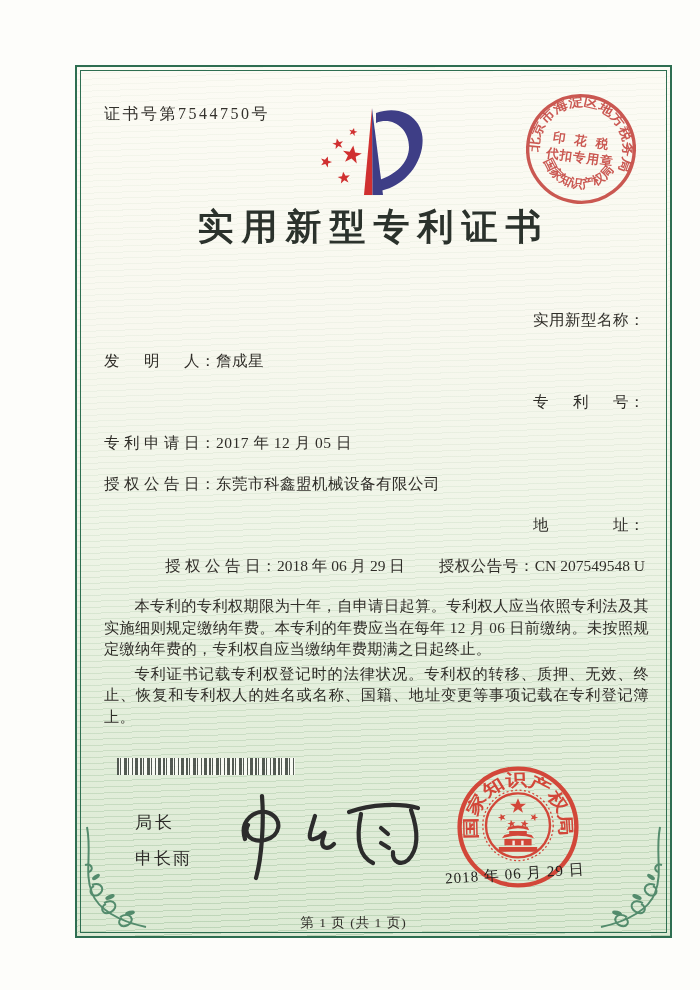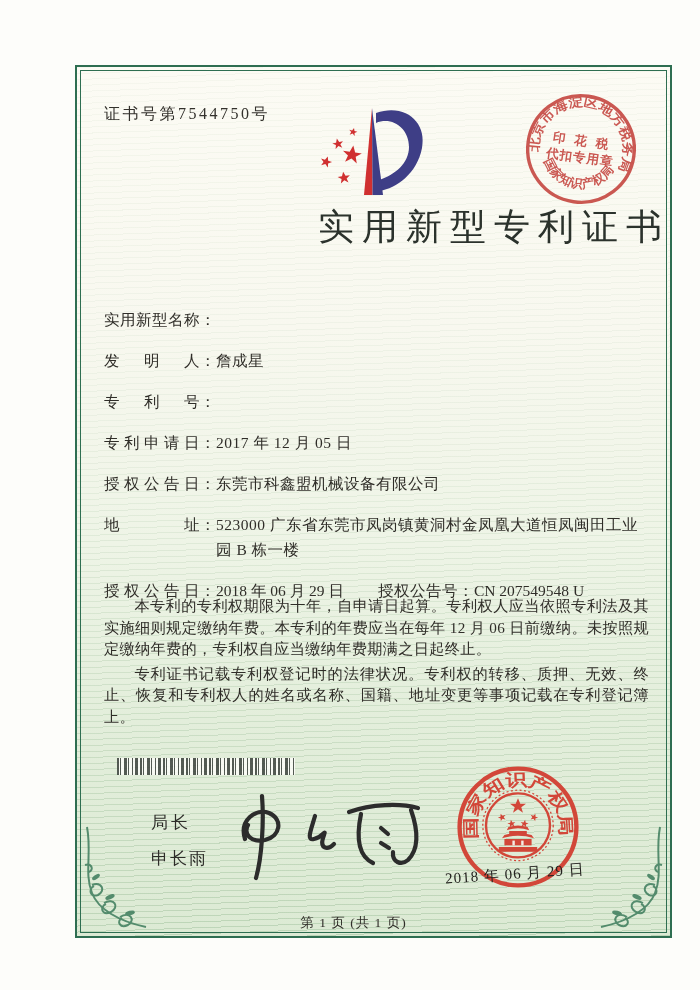--- a/index.html
+++ b/index.html
@@ -14,41 +14,41 @@
   .inner-line { position:absolute; inset:3px; border:1px solid #2e6e51; pointer-events:none; }
   .waves { position:absolute; inset:0;
            background:repeating-linear-gradient(178deg, rgba(110,160,110,.28) 0 1px, rgba(0,0,0,0) 1px 6px);
            -webkit-mask-image:linear-gradient(180deg, rgba(0,0,0,.18) 0%, rgba(0,0,0,.25) 40%, rgba(0,0,0,.65) 72%, #000 100%);
            mask-image:linear-gradient(180deg, rgba(0,0,0,.18) 0%, rgba(0,0,0,.25) 40%, rgba(0,0,0,.65) 72%, #000 100%); }
 
   .cert-no { position:absolute; left:27px; top:37px; font-size:16px; letter-spacing:2.5px; color:#33312c; }
 
   .logo { position:absolute; left:50%; transform:translateX(-50%); top:36px; width:132px; height:100px; }
 
-  .title { position:absolute; top:136px; left:0; right:0; text-align:right;
-           font-size:36px; font-weight:400; letter-spacing:8px; color:#2b322c; }
+  .title { position:absolute; top:136px; left:0; right:0; text-align:center;
+           font-size:36px; font-weight:700; letter-spacing:8px; color:#2b322c; }
 
   .fields { position:absolute; left:27px; right:25px; top:240px; font-size:15.5px; line-height:25px; }
-  .frow { display:flex; margin-bottom:16px; }
+  .frow { display:flex; margin-bottom:16px;justify-content:flex-end; }
   .lbl { flex:0 0 96px; text-align:justify; text-align-last:justify; letter-spacing:.5px; }
   .colon { flex:0 0 16px; }
   .val { flex:1; letter-spacing:.5px; }
   .grant { display:flex; margin-bottom:0; }
   .grant .pair { display:flex; }
   .grant .pair.right { margin-left:34px; }
   .grant .pair.right .lbl { flex:0 0 auto; text-align-last:auto; }
 
   .paras { position:absolute; left:27px; right:21px; top:528px; font-size:15.2px; line-height:21.5px;
            text-align:justify; letter-spacing:.3px; }
   .paras p { text-indent:2em; margin-bottom:3px; }
 
   .barcode { position:absolute; left:40px; top:691px; width:178px; height:17px; opacity:.85;
              background:repeating-linear-gradient(90deg,#3a403b 0 2px,#fcfcf8 2px 3px,#3a403b 3px 4px,#fcfcf8 4px 7px,#3a403b 7px 10px,#fcfcf8 10px 11px,#3a403b 11px 12px,#fcfcf8 12px 15px,#3a403b 15px 16px,#fcfcf8 16px 18px,#3a403b 18px 21px,#fcfcf8 21px 23px); }
 
-  .officer { position:absolute; left:74px; top:744px; font-size:17px; letter-spacing:3px;
+  .officer { position:absolute; left:58px; top:744px; font-size:17px; letter-spacing:3px;
              font-family:"Liberation Sans","DejaVu Sans",sans-serif; color:#2d2c29; }
   .officer .name { display:block; margin-top:13px; letter-spacing:2px; }
 
   .signature { position:absolute; left:138px; top:716px; width:212px; height:98px; }
 
   .seal { position:absolute; left:361px; top:680px; width:160px; height:160px; opacity:.93; }
   .seal-date { position:absolute; left:368px; top:796px; width:190px; font-size:15px; color:#23221f;
                letter-spacing:1px; transform:rotate(-4deg); }
 
   .footer { position:absolute; left:0; right:40px; top:847px; text-align:center; font-size:13.5px; letter-spacing:1px; }
@@ -110,21 +110,20 @@
           <span class="val">2017 年 12 月 05 日</span>
       </div>
       <div class="frow">
         <span class="lbl">授权公告日</span>
           <span class="colon">：</span>
           <span class="val">东莞市科鑫盟机械设备有限公司</span>
       </div>
       <div class="frow">
         <span class="lbl">地址</span>
           <span class="colon">：</span>
-          <span class="val">523000 广东省东莞市凤岗镇黄洞村金凤凰大道恒凤闽田工业园 B 栋一楼</span>
       </div>
       <div class="frow grant">
         <span class="pair">
           <span class="lbl">授权公告日</span>
             <span class="colon">：</span>
             <span>2018 年 06 月 29 日</span>
         </span>
         <span class="pair right">
           <span class="lbl">授权公告号</span>
             <span class="colon">：</span>

